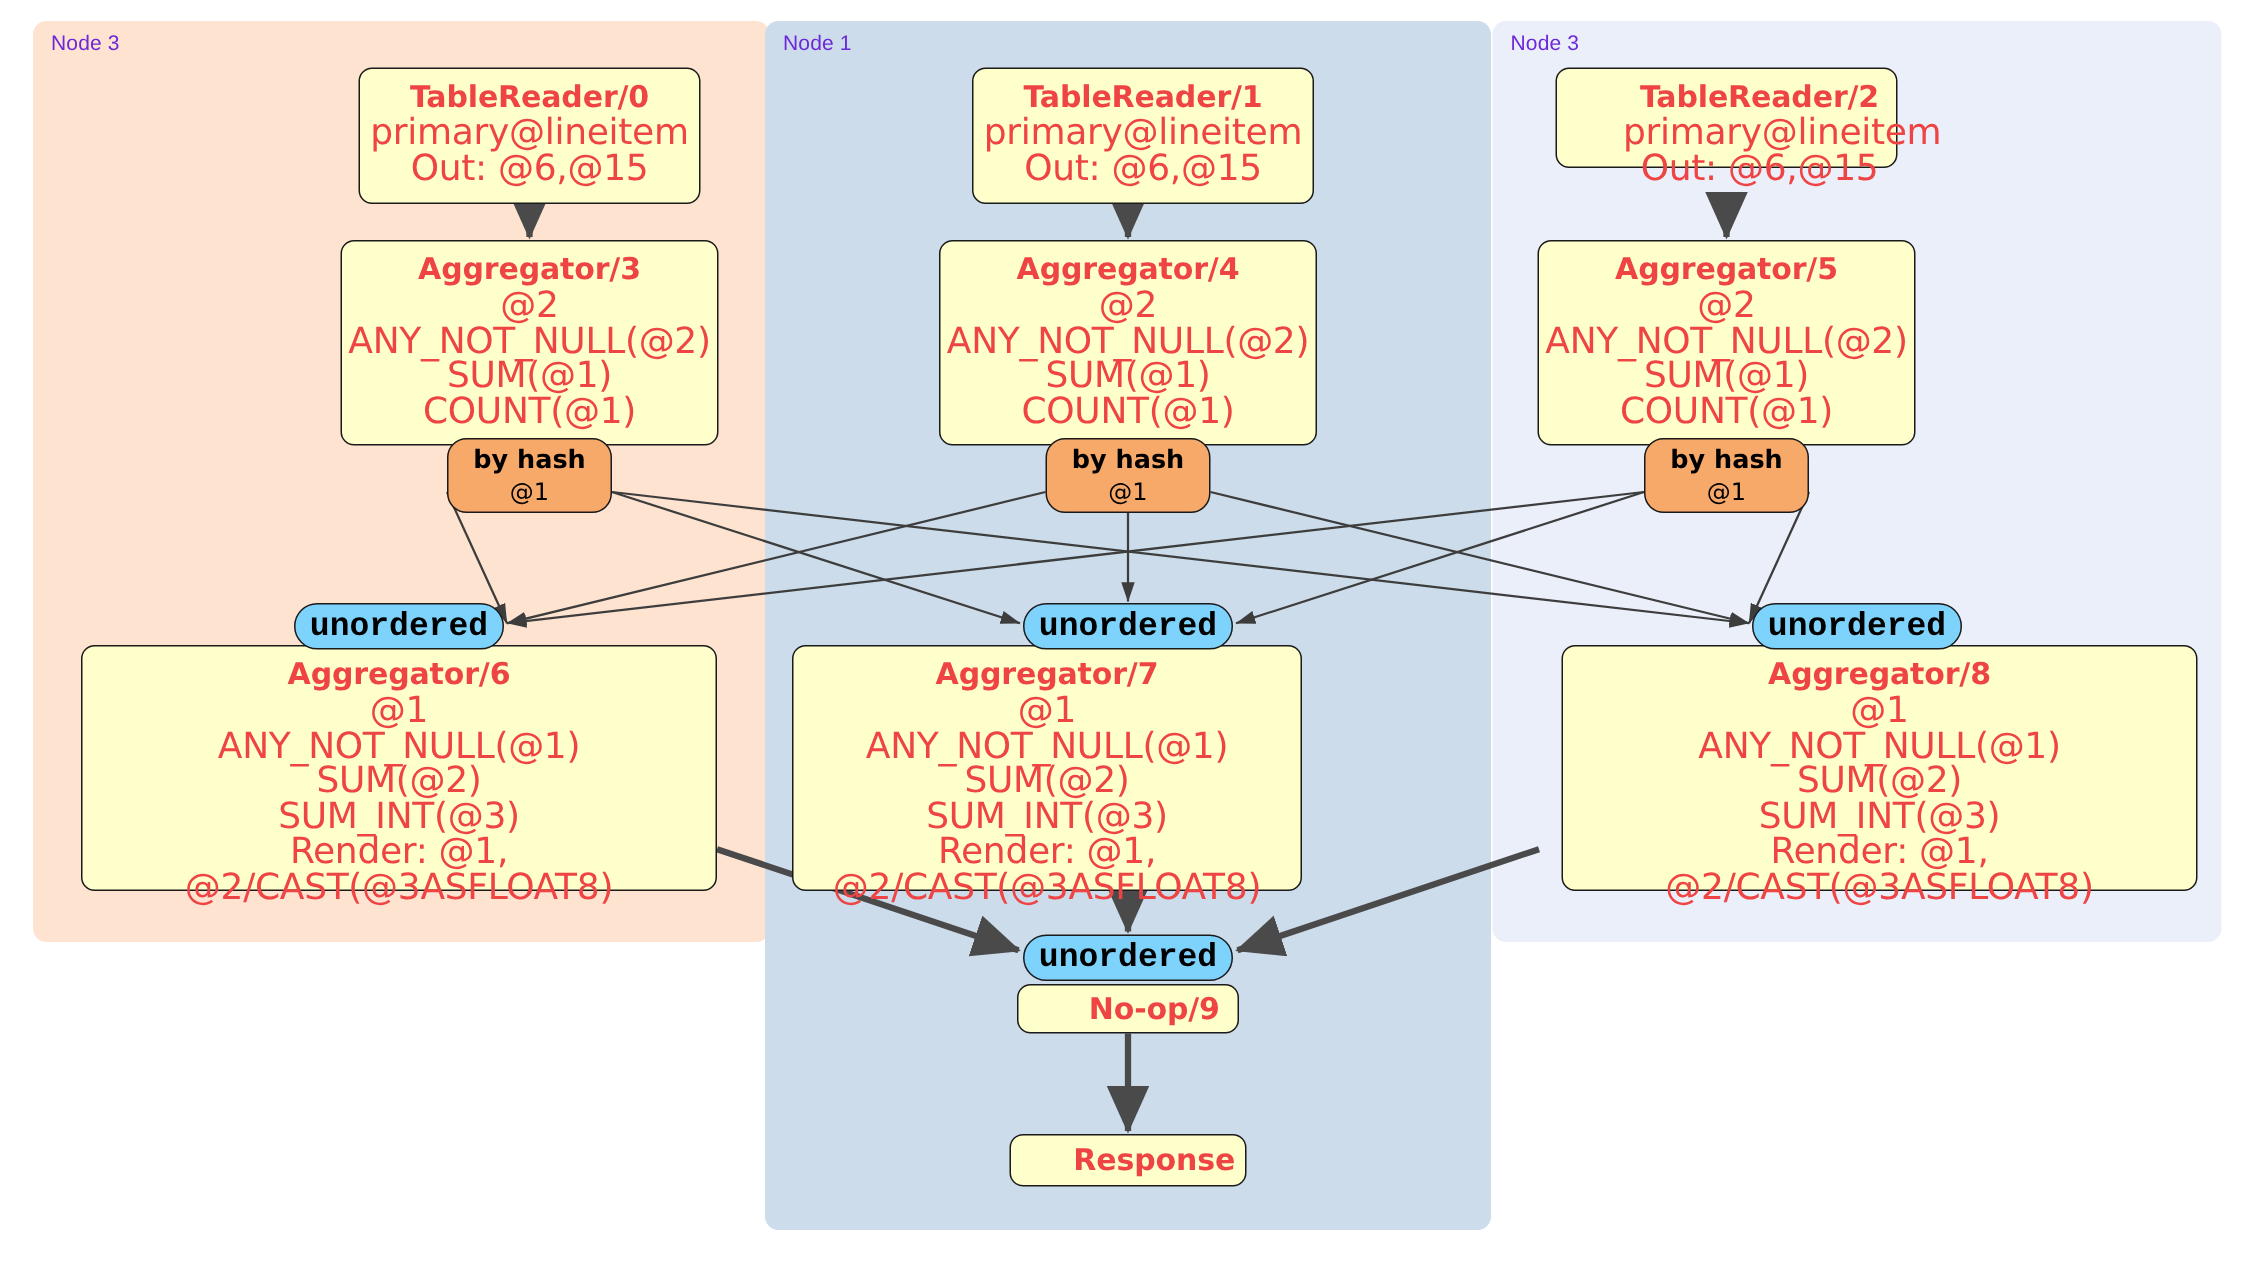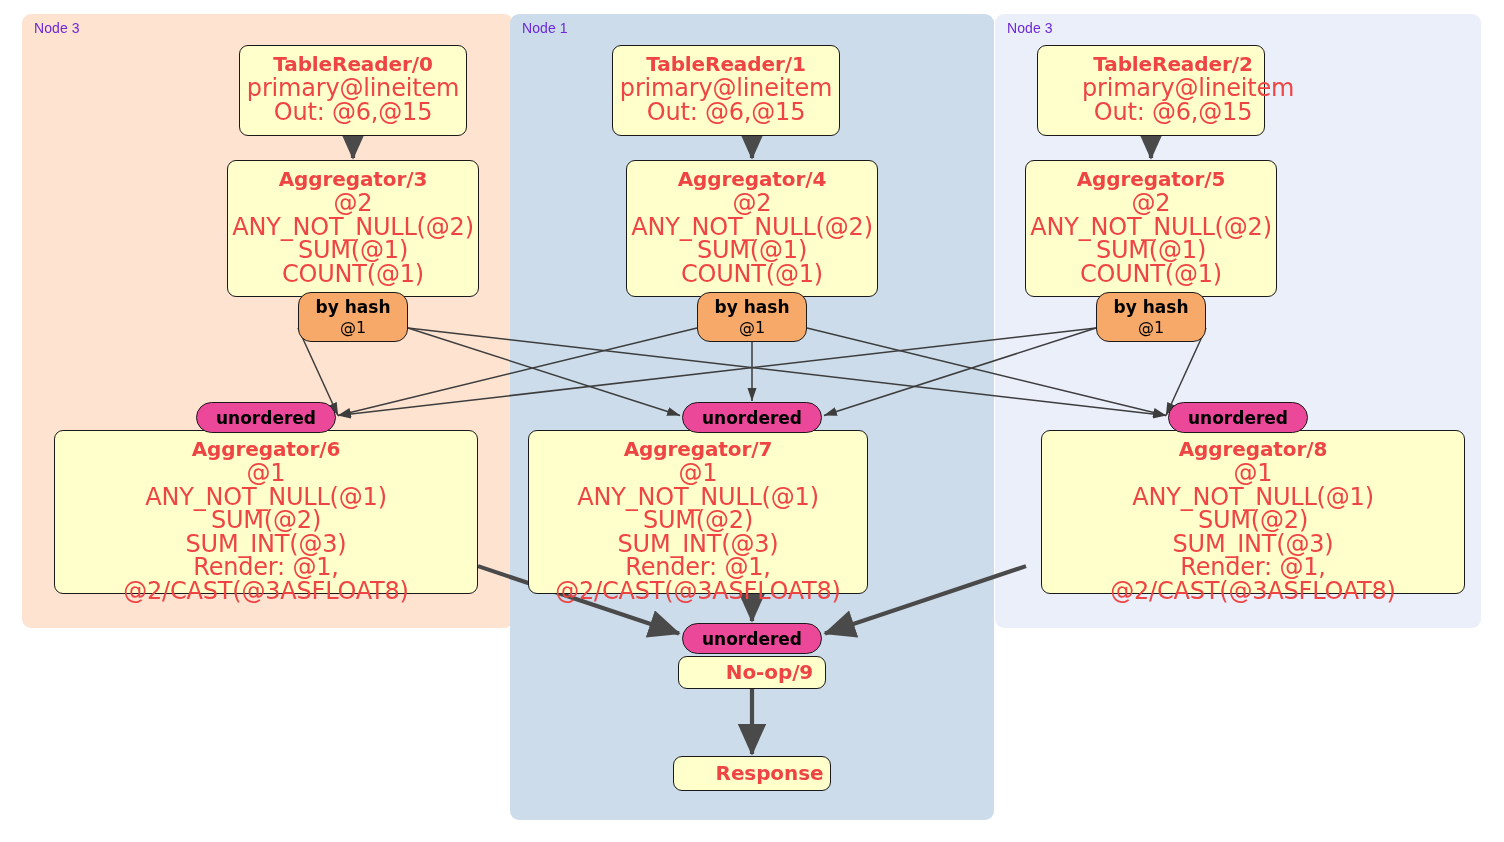--- a/index.html
+++ b/index.html
@@ -79,27 +79,28 @@
   .badge-hash .bh-title {
     font-weight: bold;
     font-size: 17px;
     line-height: 21px;
   }
   .badge-hash .bh-sub {
     font-size: 16px;
     line-height: 20px;
   }
   .badge-unordered {
-    background: #ec4899;
+    background: #7dd3fc;
     border-radius: 17px;
     font-weight: bold;
-    font-size: 17px;
+    font-size: 22px;
     display: flex;
     align-items: center;
     justify-content: center;
+    font-family: Liberation Mono, monospace;
   }
 </style>
 </head>
 <body>
 
 <div id="canvas">
 
   <div class="node-panel" id="panel-0" style="left: 22px; top: 14px; width: 491px; height: 614px; background: rgb(253, 227, 208);">
     <span class="node-panel-label">Node 3</span>
   </div>
@@ -139,26 +140,26 @@
         <line x1="1026" y1="566.12" x2="825" y2="633.54" marker-end="url(#arrowThick)" stroke-linecap="butt"></line>
         <line x1="752" y1="689" x2="752" y2="754" marker-end="url(#arrowThick)" stroke-linecap="butt"></line>
       </g>
   </svg>
 
   <div class="proc-box" id="box-0" style="left: 239px; top: 45px; width: 228px; height: 91px;">
     <div class="proc-title">TableReader/0</div>
     <div class="proc-line">primary@lineitem</div>
     <div class="proc-line">Out: @6,@15</div>
   </div>
-  <div class="proc-box" id="box-1" style="left: 612px; top: 45px; width: 228px; height: 91px;">
+  <div class="proc-box" id="box-1" style="left: 648px; top: 45px; width: 228px; height: 91px;">
     <div class="proc-title">TableReader/1</div>
     <div class="proc-line">primary@lineitem</div>
     <div class="proc-line">Out: @6,@15</div>
   </div>
-  <div class="proc-box" id="box-2" style="left: 1037px; top: 45px; width: 228px; height: 91px; padding-left: 44px;">
+  <div class="proc-box" id="box-2" style="left: 1037px; top: 45px; width: 228px; height: 67px; padding-left: 44px;">
     <div class="proc-title">TableReader/2</div>
     <div class="proc-line">primary@lineitem</div>
     <div class="proc-line">Out: @6,@15</div>
   </div>
 
   <div class="proc-box" id="box-3" style="left: 227px; top: 160px; width: 252px; height: 137px;">
     <div class="proc-title">Aggregator/3</div>
     <div class="proc-line">@2</div>
     <div class="proc-line">ANY_NOT_NULL(@2)</div>
     <div class="proc-line">SUM(@1)</div>

